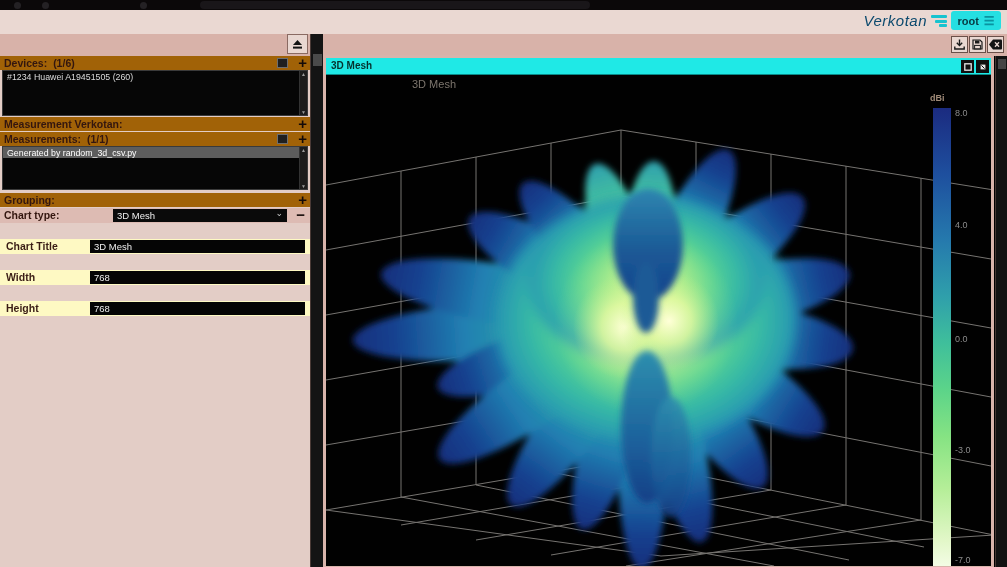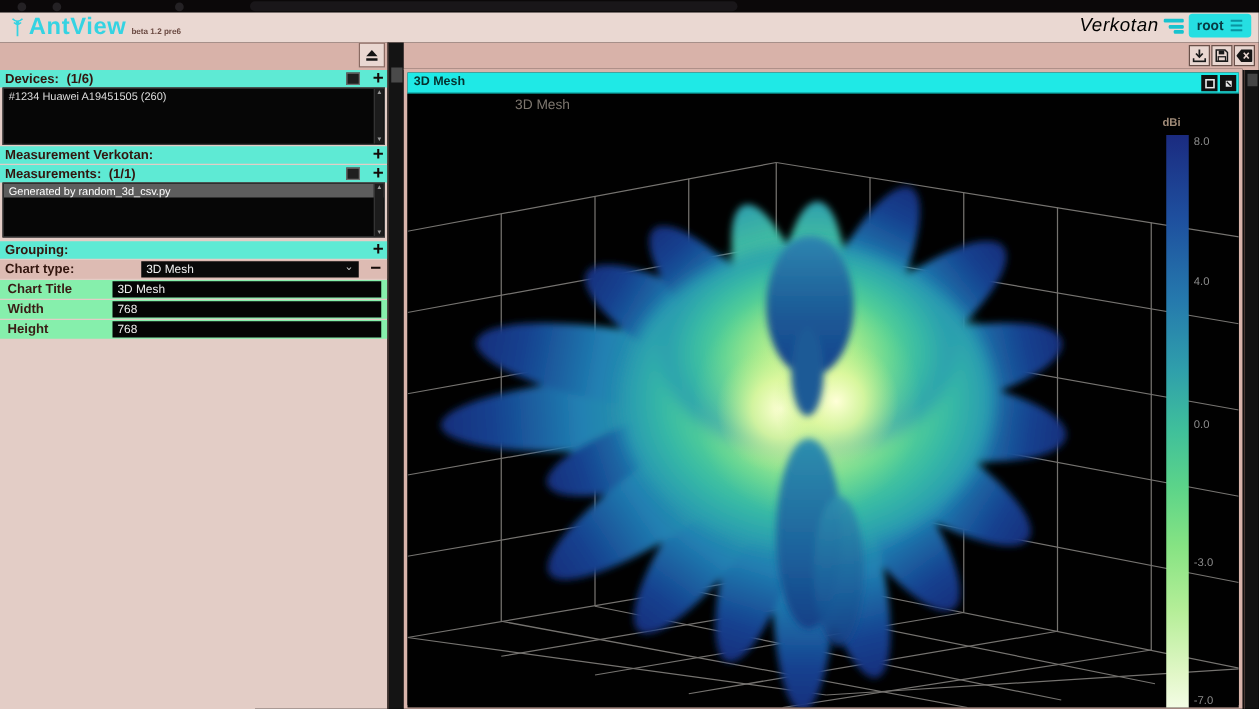--- a/index.html
+++ b/index.html
@@ -12,57 +12,57 @@
   .bb-pill { position:absolute; left:200px; top:1px; width:390px; height:8px; background:#191619; border-radius:4px; }
   .bb-pill .txt { position:absolute; left:8px; top:0; font-size:7px; color:#2b6f78; }
 
   
   .app-header { position:absolute; left:0; top:10px; width:1007px; height:24px; background:#ead8d2; }
   .logo-wrap { position:absolute; left:8px; top:1px; display:flex; align-items:baseline; }
   .logo-text { color:#35d3e2; font-size:19px; font-weight:bold; letter-spacing:0.5px; }
   .logo-version { color:#6b4a42; font-size:6.5px; margin-left:4px; font-weight:bold; }
   .antenna-ic { position:relative; top:3px; margin-right:3px; }
   .brand-wrap { position:absolute; right:60px; top:2px; display:flex; align-items:center; }
-  .brand-text { font-style:italic; font-size:15px; color:#000000; letter-spacing:0.5px; }
+  .brand-text { font-style:italic; font-size:15px; color:#0c4a6e; letter-spacing:0.5px; }
   .brand-bars { display:flex; flex-direction:column; align-items:flex-end; margin-left:4px; }
   .brand-bars div { height:3px; background:#17c3cf; margin-top:1.5px; border-radius:1px; }
   .root-btn { position:absolute; right:6px; top:1px; width:50px; height:19px; background:#25dfe2;
               border-radius:3px; display:flex; align-items:center; justify-content:center;
               font-size:11px; font-weight:bold; color:#073a42; cursor:pointer; }
   .root-btn .menu-ic { margin-left:5px; color:#0a93a0; font-size:12px; line-height:10px; }
 
   
   .toolbar { position:absolute; left:0; top:34px; width:1007px; height:22px; background:#d8b2a9; }
   .eject-btn { position:absolute; left:287px; top:0px; width:21px; height:20px; background:#e9d7d1;
                border:1px solid #8a6a62; display:flex; align-items:center; justify-content:center; cursor:pointer; }
   .win-btns { position:absolute; right:3px; top:2px; display:flex; gap:1px; }
   .win-btn { width:17px; height:17px; background:#e9d7d1; border:1px solid #6a5049;
              display:flex; align-items:center; justify-content:center; cursor:pointer; }
 
   
   .sidebar { position:absolute; left:0; top:56px; width:310px; height:511px; background:#e3cdc6; }
-  .sec-header { position:relative; width:100%; height:14px; background:#5eead4;
+  .sec-header { position:relative; width:100%; height:14px; background:#a16207;
                 font-size:10.5px; font-weight:bold; color:#33160f; padding:1px 4px; }
   .sec-header .plus { position:absolute; right:3px; top:-2px; font-size:15px; font-weight:bold; color:#140a08; cursor:pointer; }
   .sec-header .chk { position:absolute; right:22px; top:2px; width:11px; height:10px;
                      background:#1f1f1f; border:1px solid #6e6e6e; cursor:pointer; }
   .list-box { position:relative; margin:0 2px; background:#060606; border:1px solid #3a3a3a; overflow:hidden; }
   .list-item { font-size:8.8px; color:#dcdcdc; padding:0.5px 4px; white-space:nowrap; cursor:pointer; }
   .list-item.sel { background:#5d5d5d; color:#fff; }
   .mini-scroll { position:absolute; right:0; top:0; bottom:0; width:8px; background:#1c1c1c; border-left:1px solid #333; }
   .mini-scroll .up, .mini-scroll .dn { position:absolute; left:0; width:100%; text-align:center;
         font-size:5px; color:#999; cursor:pointer; }
   .mini-scroll .up { top:0; } .mini-scroll .dn { bottom:0; }
 
   .chart-type-row { position:relative; width:100%; height:15px; background:#ddbbb3; margin-top:1px; }
   .chart-type-row .lbl { font-size:10.5px; font-weight:bold; color:#33160f; padding:1px 4px; }
   .select { position:absolute; left:113px; right:23px; top:1px; bottom:1px; background:#0a0a0a;
             color:#eee; font-size:9.5px; padding:0.5px 4px; cursor:pointer; }
   .select .chev { position:absolute; right:4px; top:-1px; color:#ccc; font-size:9px; }
-  .field-row { position:relative; width:100%; height:15px; background:#86efac; margin-top:1px; }
+  .field-row { position:relative; width:100%; height:15px; background:#fef9c3; margin-top:16px; }
   .field-row .lbl { font-size:10.5px; font-weight:bold; color:#3a1d15; padding:1px 6px; }
   .field-input { position:absolute; left:90px; right:5px; top:1px; bottom:1px; background:#050505;
                  color:#eee; font-size:9.5px; padding:0.5px 4px; border:none;
                  font-family:"Liberation Sans", sans-serif; }
 
   
   .side-scroll { position:absolute; left:310px; top:34px; width:13px; height:533px; background:#141414; border-left:1px solid #4a3a36; }
   .side-scroll .thumb { position:absolute; left:2px; top:20px; width:9px; height:12px; background:#4a4a4a; }
   .page-scroll { position:absolute; left:995px; top:56px; width:12px; height:511px; background:#121212; border-left:1px solid #463733; }
   .page-scroll .thumb { position:absolute; left:2px; top:3px; width:8px; height:10px; background:#444; }
@@ -88,32 +88,20 @@
 <div class="browser-bar">
   <div class="bb-dot" style="left:14px"></div>
   <div class="bb-dot" style="left:42px"></div>
   <div class="bb-dot" style="left:140px"></div>
   <div class="bb-pill">
       <div class="txt"></div>
     </div>
 </div>
 
 <div class="app-header">
-  <div class="logo-wrap">
-    <svg class="antenna-ic" width="12" height="16" viewBox="0 0 12 16">
-      <g stroke="#35d3e2" stroke-width="1.4" fill="none">
-        <line x1="6" y1="4" x2="6" y2="15"></line>
-        <path d="M2,1 Q6,5 10,1"></path>
-        <path d="M3.2,4 Q6,7 8.8,4"></path>
-      </g>
-      <circle cx="6" cy="4" r="1.4" fill="#35d3e2"></circle>
-    </svg>
-    <span class="logo-text">AntView</span>
-    <span class="logo-version">beta 1.2 pre6</span>
-  </div>
   <div class="brand-wrap">
     <span class="brand-text">Verkotan</span>
     <span class="brand-bars">
       <div style="width:16px"></div>
         <div style="width:12px"></div>
         <div style="width:8px"></div>
     </span>
   </div>
   <div class="root-btn">
     <span>root</span>

